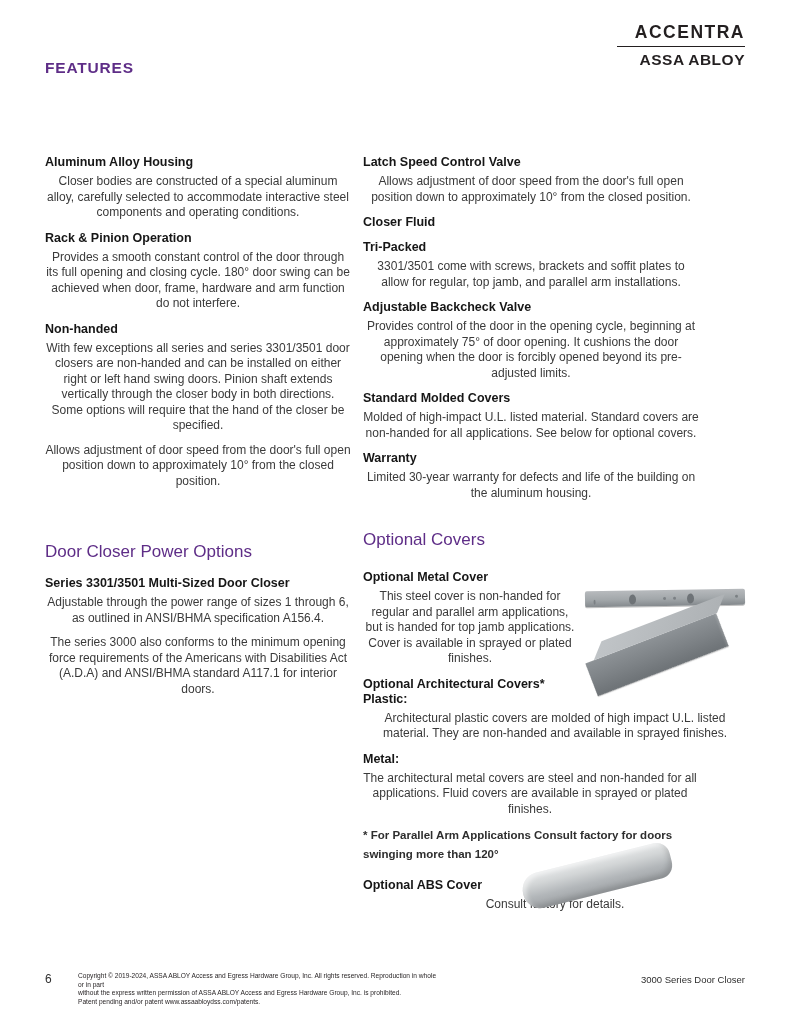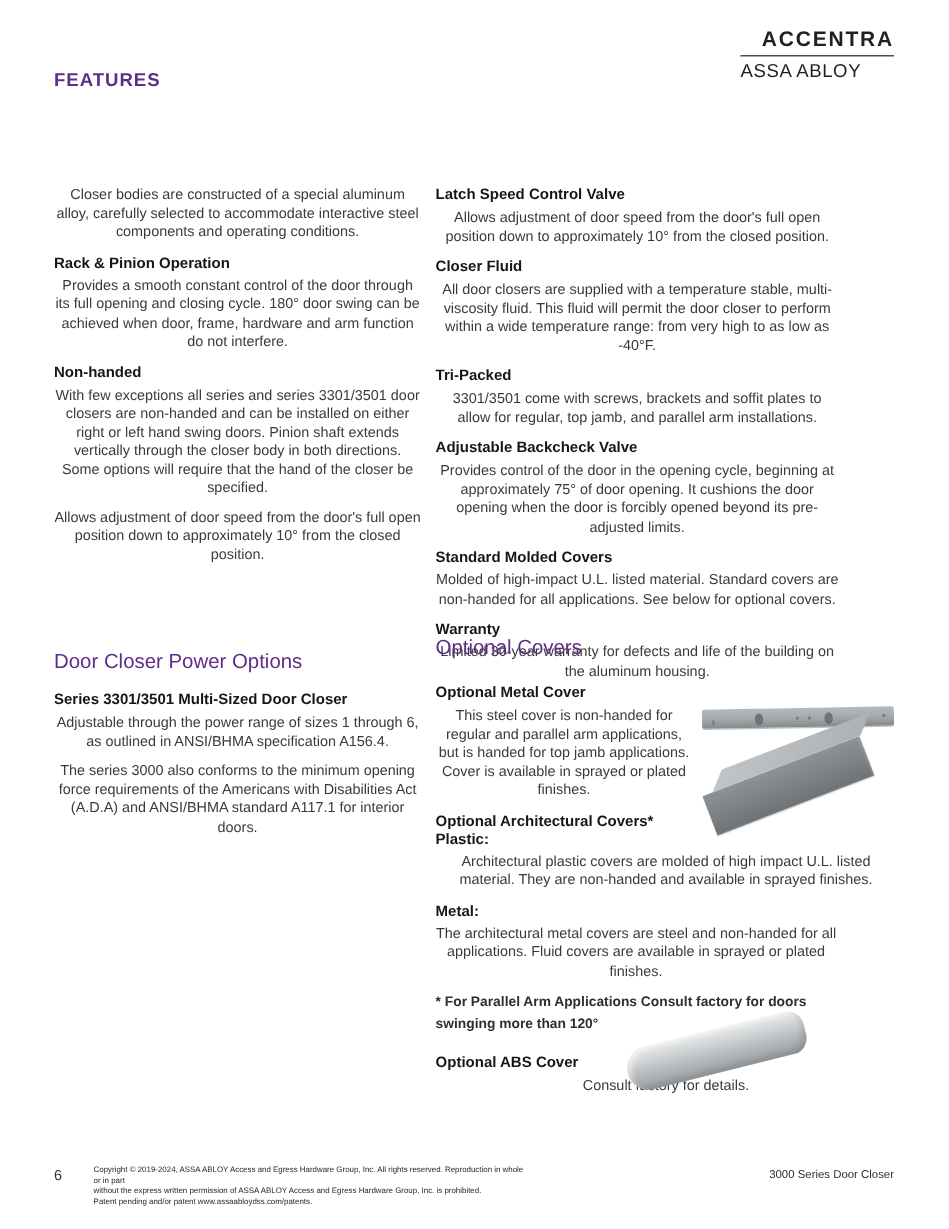--- a/index.html
+++ b/index.html
@@ -20,22 +20,22 @@
   }
   .brand-primary {
     font-size: 17.5px; font-weight: bold; letter-spacing: 1.5px;
     text-align: right; white-space: nowrap;
   }
   .brand-rule {
     border: none; border-top: 1.5px solid #231f20;
     margin: 3px 0 4px 0;
   }
   .brand-secondary {
-    font-size: 15.5px; font-weight: normal; letter-spacing: 0.5px;
-    text-align: left; white-space: nowrap;
+    font-size: 15.5px; font-weight: bold; letter-spacing: 0.5px;
+    text-align: right; white-space: nowrap;
   }
 
   .page-title {
     position: absolute; top: 59px; left: 45px;
     font-size: 15.5px; font-weight: bold; letter-spacing: 0.8px;
     color: #5e2d87;
   }
 
   
   .col { position: absolute; }
@@ -132,33 +132,33 @@
 
 <div class="brand">
   <div class="brand-primary">ACCENTRA</div>
   <hr class="brand-rule">
   <div class="brand-secondary">ASSA ABLOY</div>
 </div>
 
 <div class="page-title">FEATURES</div>
 
 <div class="col" id="col-left-features">
+  <div class="feature-h first">Aluminum Alloy Housing</div>
   <p class="feature-p">Closer bodies are constructed of a special aluminum alloy, carefully selected to accommodate interactive steel components and operating conditions.</p>
   <div class="feature-h">Rack &amp; Pinion Operation</div>
   <p class="feature-p">Provides a smooth constant control of the door through its full opening and closing cycle. 180° door swing can be achieved when door, frame, hardware and arm function do not interfere.</p>
   <div class="feature-h">Non-handed</div>
   <p class="feature-p">With few exceptions all series and series 3301/3501 door closers are non-handed and can be installed on either right or left hand swing doors. Pinion shaft extends vertically through the closer body in both directions. Some options will require that the hand of the closer be specified.</p>
   <p class="feature-p">Allows adjustment of door speed from the door's full open position down to approximately 10° from the closed position.</p>
 </div>
 
 <div class="col" id="col-right-features">
   <div class="feature-h first">Latch Speed Control Valve</div>
   <p class="feature-p">Allows adjustment of door speed from the door's full open position down to approximately 10° from the closed position.</p>
   <div class="feature-h">Closer Fluid</div>
-  <p class="feature-p">All door closers are supplied with a temperature stable, multi-viscosity fluid. This fluid will permit the door closer to perform within a wide temperature range: from very high to as low as -40°F.</p>
   <div class="feature-h">Tri-Packed</div>
   <p class="feature-p">3301/3501 come with screws, brackets and soffit plates to allow for regular, top jamb, and parallel arm installations.</p>
   <div class="feature-h">Adjustable Backcheck Valve</div>
   <p class="feature-p">Provides control of the door in the opening cycle, beginning at approximately 75° of door opening. It cushions the door opening when the door is forcibly opened beyond its pre-adjusted limits.</p>
   <div class="feature-h">Standard Molded Covers</div>
   <p class="feature-p">Molded of high-impact U.L. listed material. Standard covers are non-handed for all applications. See below for optional covers.</p>
   <div class="feature-h">Warranty</div>
   <p class="feature-p">Limited 30-year warranty for defects and life of the building on the aluminum housing.</p>
 </div>
 

